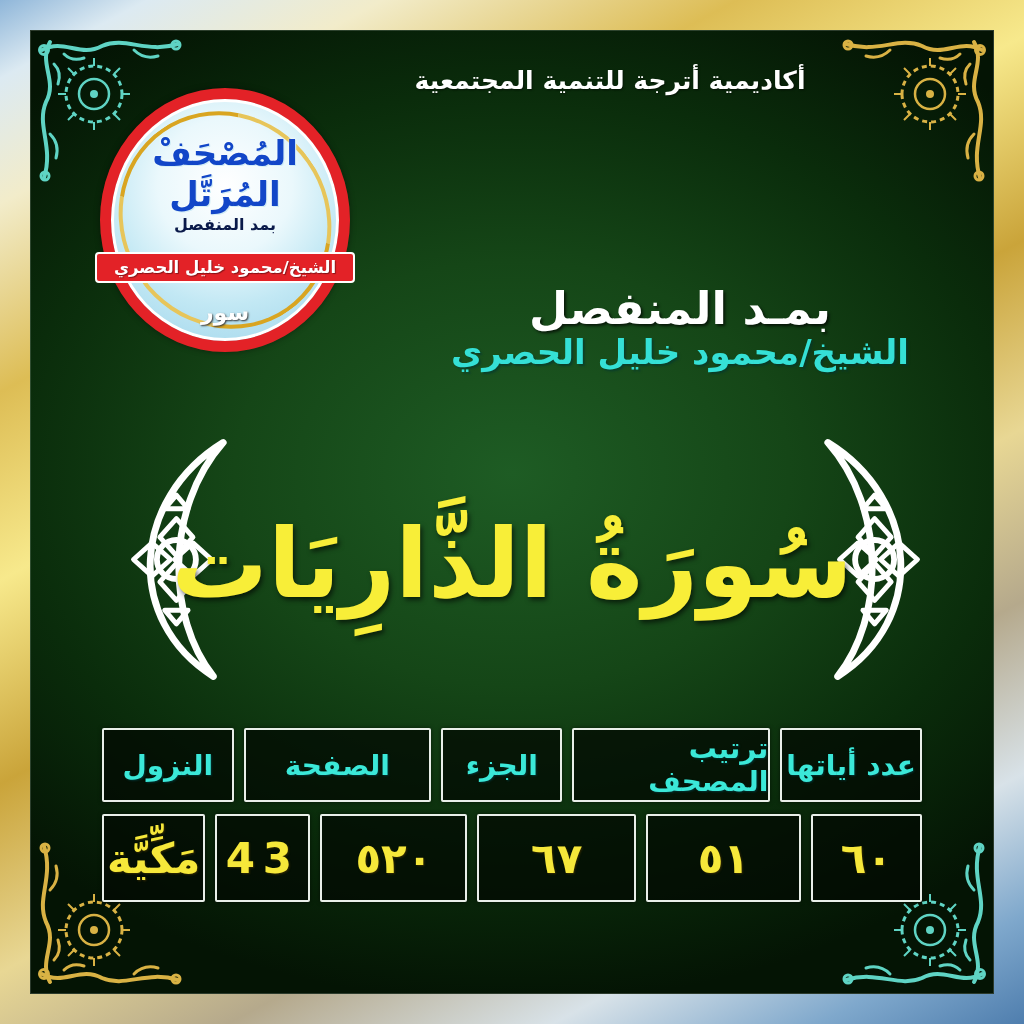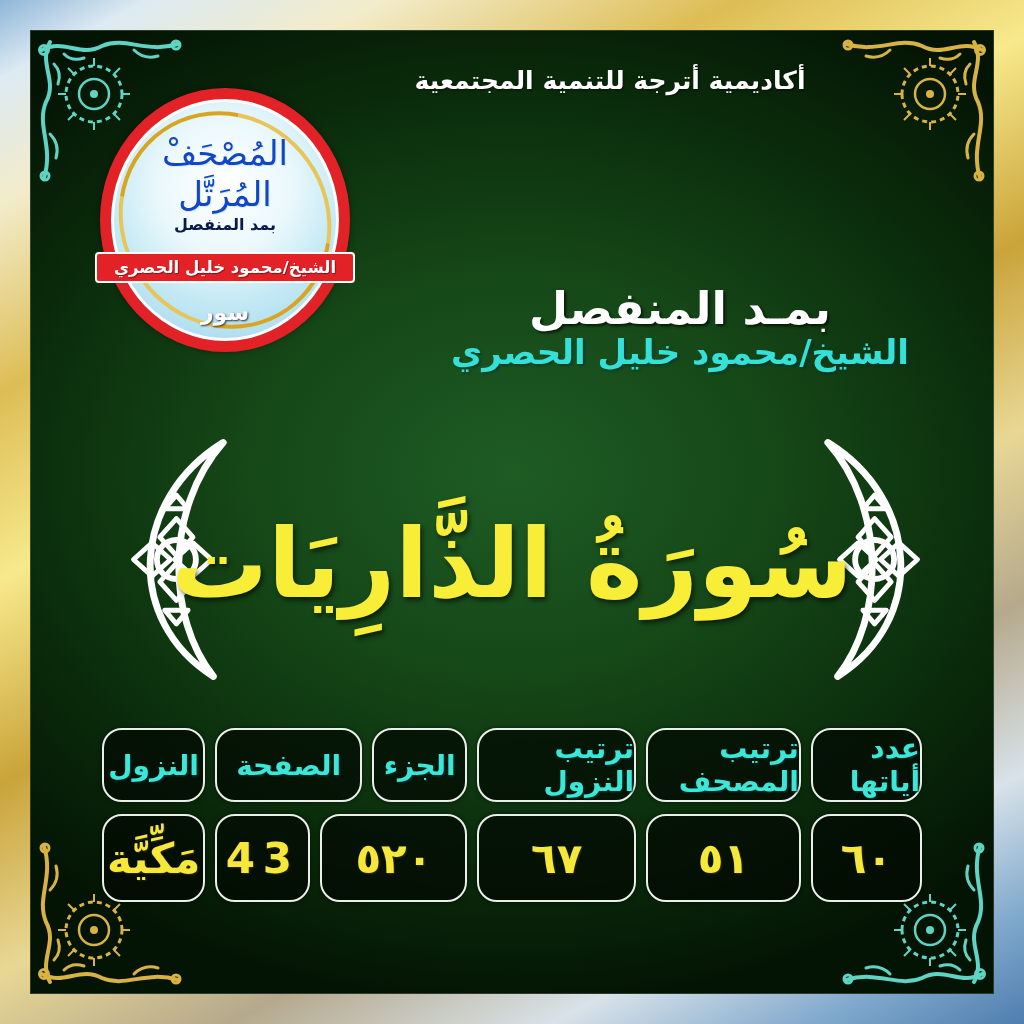--- a/index.html
+++ b/index.html
@@ -37,21 +37,21 @@
     box-shadow:inset 0 0 0 3px #ffffff,0 0 6px #00000066;
     text-align:center;
   }
   .logo::before,.logo::after{
     content:"";position:absolute;inset:10px;border-radius:50%;
     border:4px solid transparent;border-top-color:#d9a521;border-left-color:#e7c55a;
   }
   .logo::before{transform:rotate(-35deg);}
   .logo::after{transform:rotate(145deg);}
   .logo-l1,.logo-l2{
-    color:#1246c8;font-weight:normal;font-size:34px;line-height:1.2;
+    color:#1246c8;font-weight:bold;font-size:34px;line-height:1.2;
     text-shadow:0 0 3px #ffffff,1px 1px 0 #bfe6f2;position:relative;z-index:2;
   }
   .logo-l1{margin-top:34px;}
   .logo-l3{color:#0a1a4a;font-weight:bold;font-size:16px;position:relative;z-index:2;}
   .logo-band{
     position:absolute;left:-16px;right:-16px;bottom:58px;z-index:3;
     background:#e32227;border:2px solid #ffffff;border-radius:4px;
     color:#ffffff;font-weight:bold;font-size:16.5px;padding:4px 0;
     text-shadow:1px 1px 1px #00000066;
   }
@@ -86,21 +86,21 @@
   .side-orn{position:absolute;top:402px;width:195px;height:255px;pointer-events:none;}
   .side-orn.left{left:45px;}
   .side-orn.right{right:18px;transform:scaleX(-1);}
   .side-orn svg{width:100%;height:100%;}
   
   .info-table{position:absolute;top:698px;left:72px;right:72px;}
   .trow{display:flex;gap:10px;}
   .trow.values{margin-top:12px;}
   .cell{
     background:rgba(3,10,3,0.74);
-    border:2.5px solid #e9efe9;border-radius:20px;
+    border:2.5px solid #e9efe9;border-radius:2px;
     display:flex;align-items:center;justify-content:center;
     box-shadow:0 0 4px #00000088;
   }
   .trow.headers .cell{height:70px;color:#3be8d8;font-size:28px;font-weight:bold;text-shadow:1px 1px 2px #003333;}
   .trow.values  .cell{height:84px;color:#f6e83a;font-size:42px;font-weight:bold;letter-spacing:8px;text-shadow:1px 1px 2px #332a00;}
   .c0{flex:1.35;} .c1{flex:1.9;} .c2{flex:1.95;} .c3{flex:1.8;} .c4{flex:1.15;} .c5{flex:1.25;}
   
   .footer-banner{
     position:absolute;top:902px;left:168px;right:168px;height:70px;
     border:2.5px solid #f0f0f0;border-radius:16px;
@@ -181,21 +181,20 @@
         </svg></span>
 
     <div class="surah-wrap">
       <div class="surah-title">سُورَةُ الذَّارِيَات</div>
     </div>
 
     <div class="info-table">
       <div class="trow headers">
         <div class="cell c0">عدد أياتها</div>
         <div class="cell c1">ترتيب المصحف</div>
-        <div class="cell c2">ترتيب النزول</div>
         <div class="cell c4">الجزء</div>
         <div class="cell c3">الصفحة</div>
         <div class="cell c5">النزول</div>
       </div>
       <div class="trow values">
         <div class="cell c0">٦٠</div>
         <div class="cell c1">٥١</div>
         <div class="cell c2">٦٧</div>
         <div class="cell c3">٥٢٠</div>
         <div class="cell c4">43</div>

